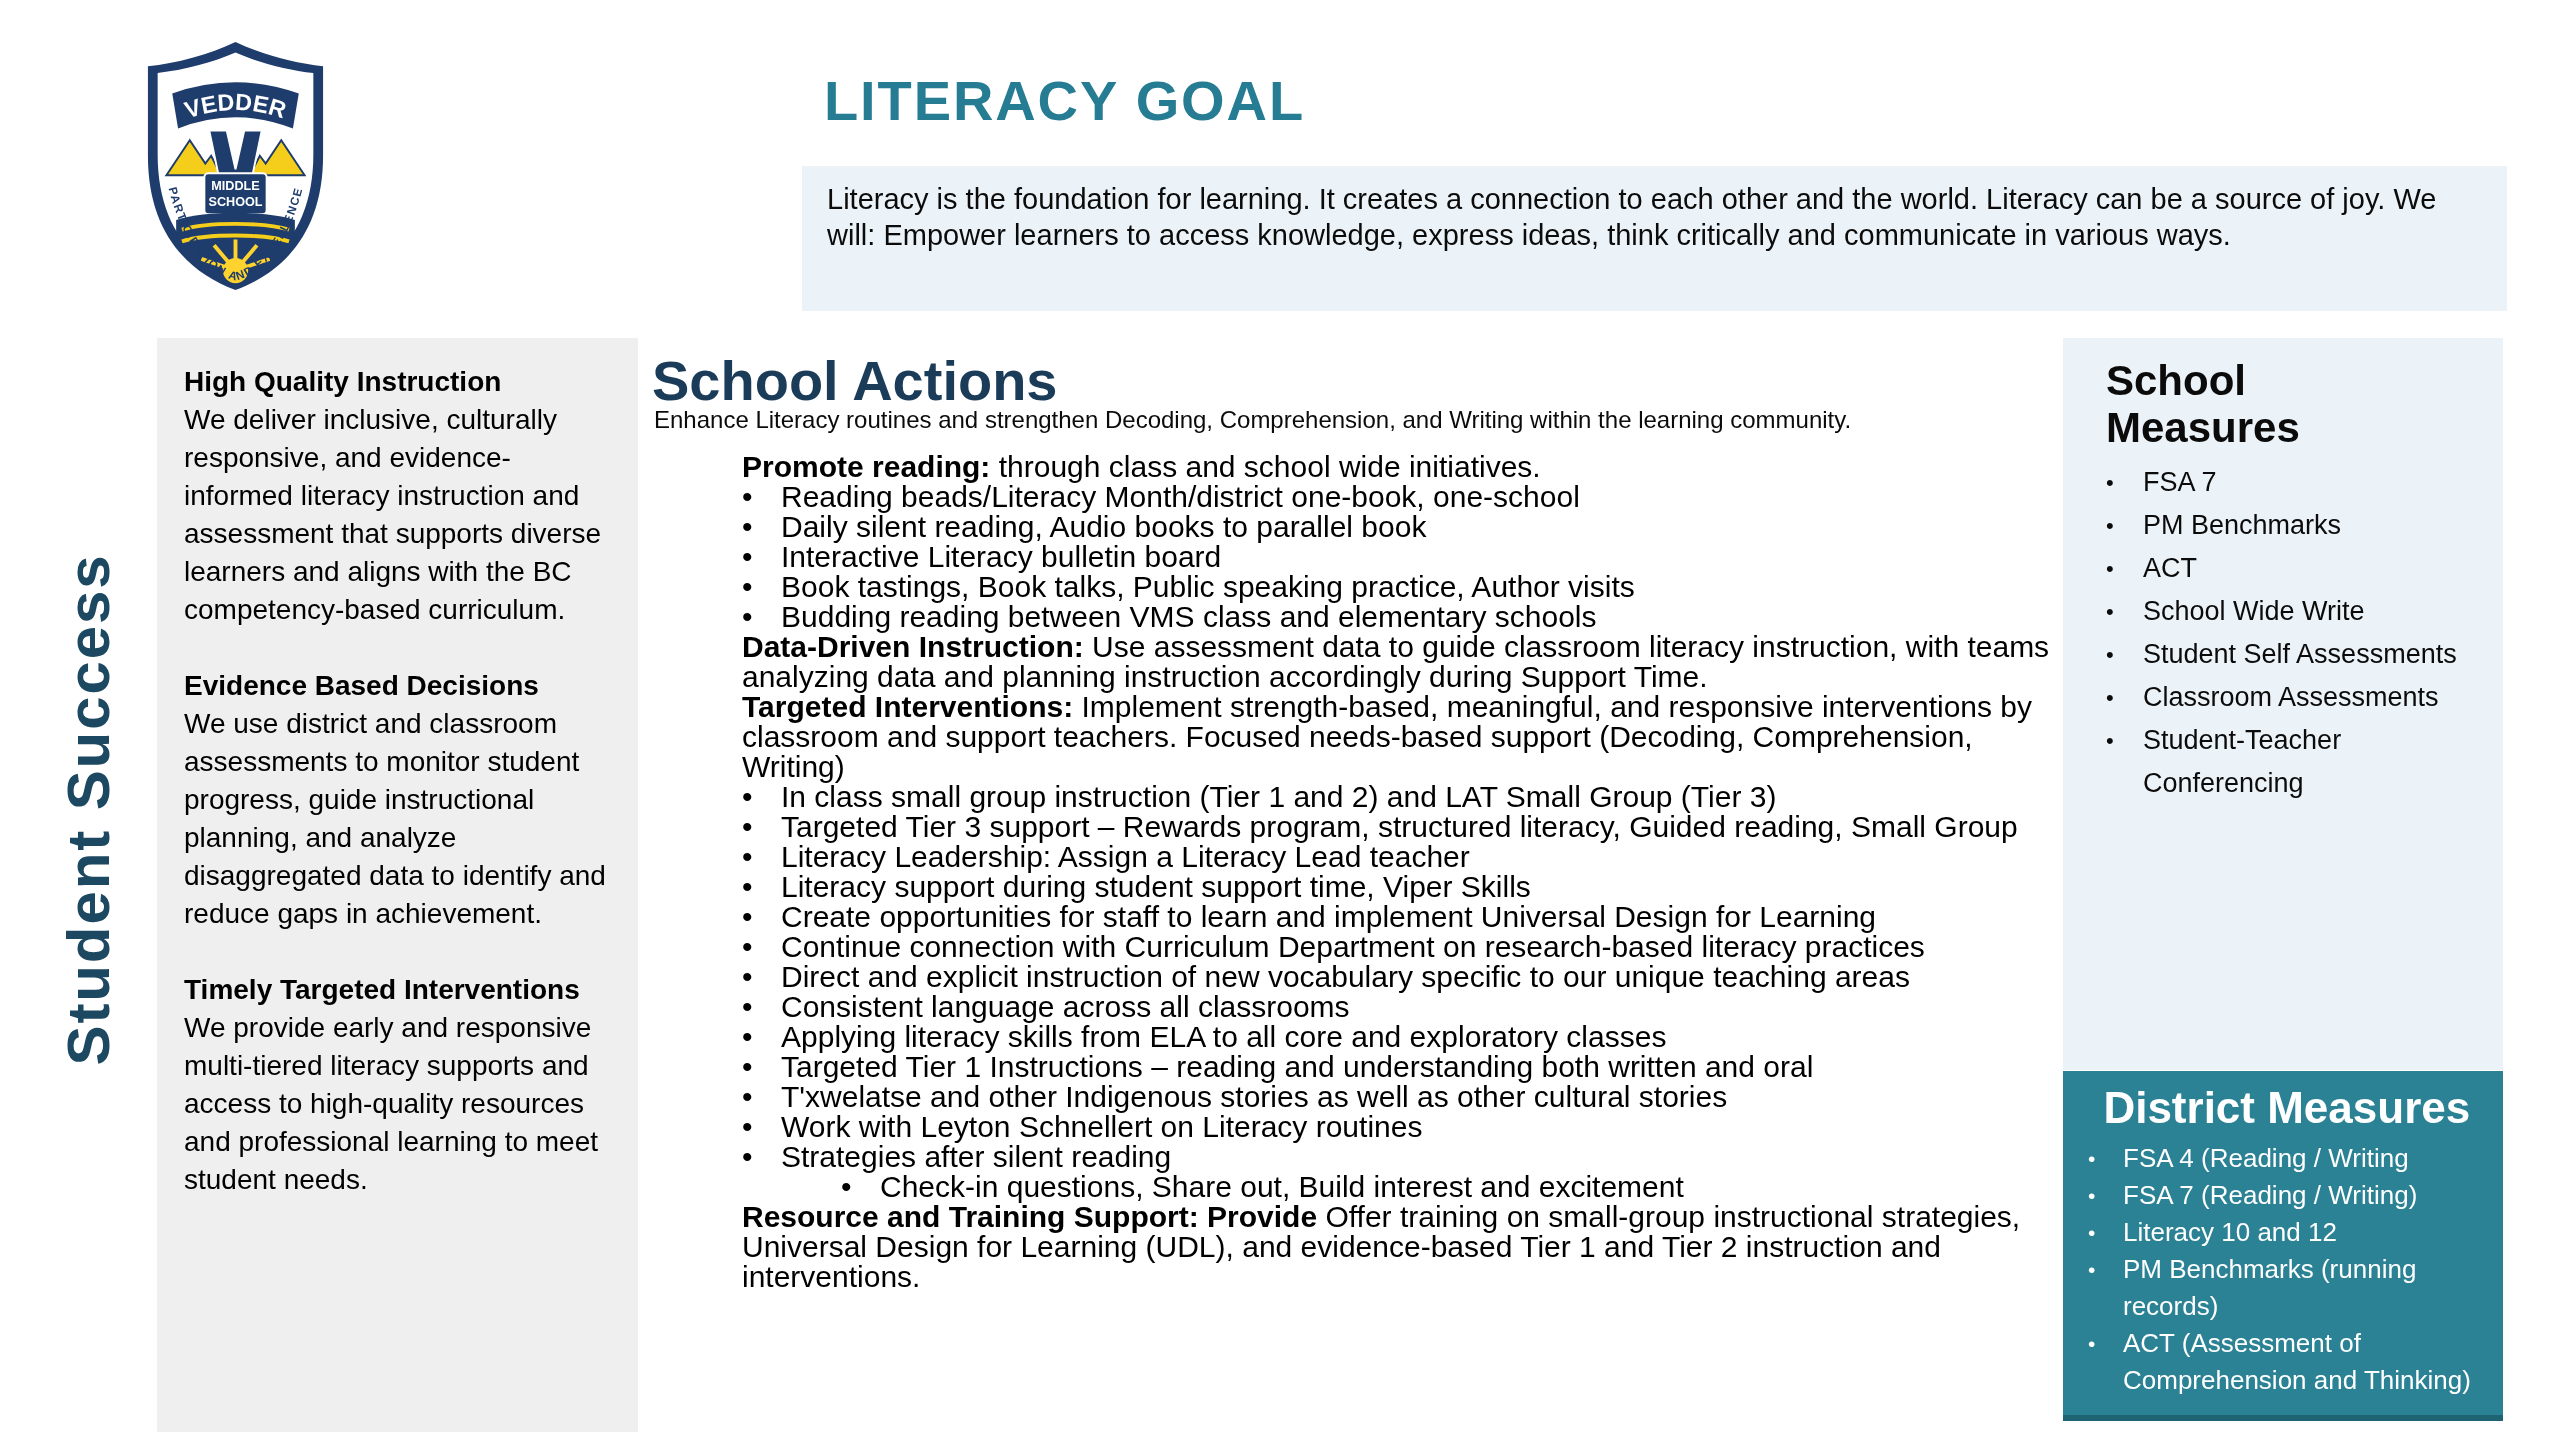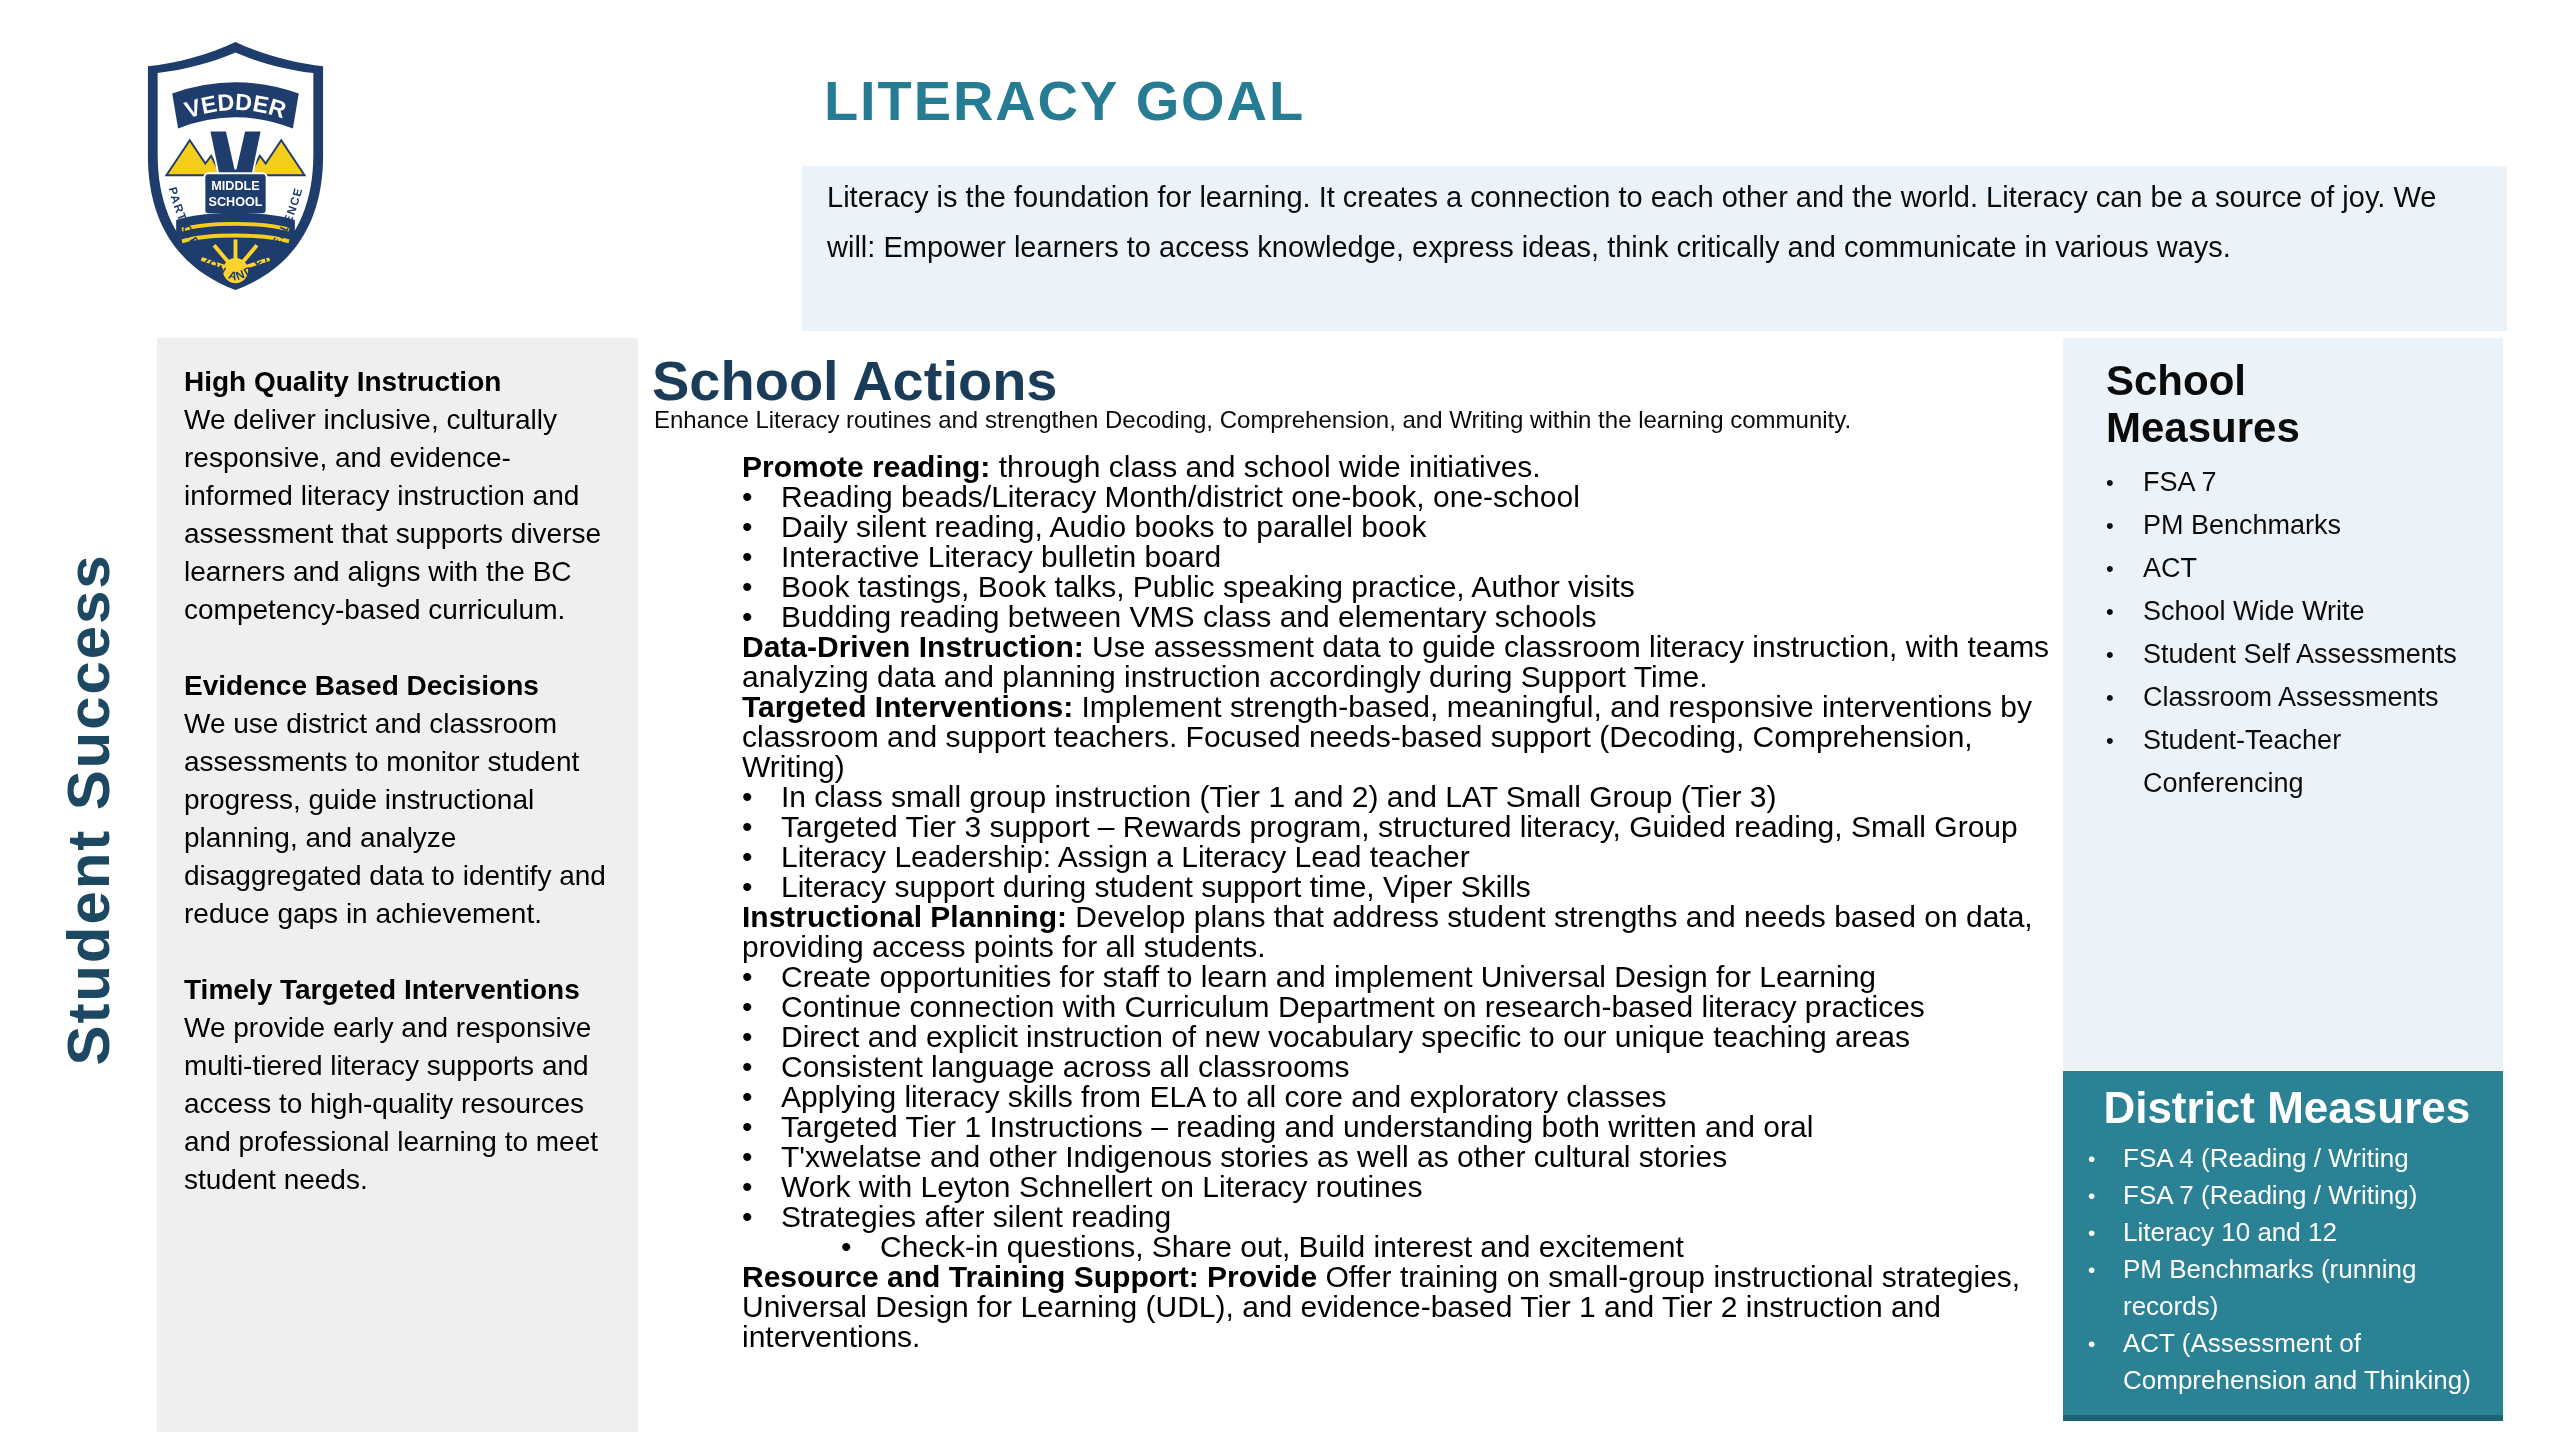--- a/index.html
+++ b/index.html
@@ -2,21 +2,21 @@
 <html><head>
 <meta charset="utf-8">
 <style>
   html,body{margin:0;padding:0;background:#fff;}
   body{width:2576px;height:1449px;font-family:"Liberation Sans",sans-serif;position:relative;overflow:hidden;color:#000;}
   .page{position:absolute;left:0;top:0;width:2576px;height:1449px;background:#fff;}
 
   
   .logo{position:absolute;left:133px;top:39px;width:205px;height:253px;}
   .page-title{position:absolute;left:824px;top:68px;font-size:56px;font-weight:bold;color:#257C93;letter-spacing:1.9px;}
-  .intro-box{position:absolute;left:802px;top:166px;width:1705px;height:165px;background:#ECF3F8;box-sizing:border-box;padding:6px 25px;font-size:29px;line-height:50px;color:#0b0b0b;}
+  .intro-box{position:absolute;left:802px;top:166px;width:1705px;height:145px;background:#ECF3F8;box-sizing:border-box;padding:15px 25px;font-size:29px;line-height:36px;color:#0b0b0b;}
 
   
   .vertical-label{position:absolute;left:54px;top:1140px;width:661px;height:70px;transform:rotate(-90deg);transform-origin:0 0;font-size:60px;font-weight:bold;color:#1C4861;text-align:center;letter-spacing:1.9px;white-space:nowrap;}
   .pillars{position:absolute;left:157px;top:338px;width:481px;height:1094px;background:#EFEFEF;box-sizing:border-box;padding:25px 25px 19.3px 27px;font-size:28px;line-height:38px;}
   .pillar{margin-bottom:38px;}
   .pillar-title{font-weight:bold;}
 
   
   .actions-heading{position:absolute;left:652px;top:348px;font-size:56px;font-weight:bold;color:#1B3C59;}
   .actions-sub{position:absolute;left:654px;top:406px;font-size:24px;color:#0b0b0b;width:1391px;}
@@ -136,21 +136,20 @@
         <span class="txt">Targeted Tier 3 support – Rewards program, structured literacy, Guided reading, Small Group</span>
       </div>
       <div class="row bullet">
         <span class="dot">•</span>
         <span class="txt">Literacy Leadership: Assign a Literacy Lead teacher</span>
       </div>
       <div class="row bullet">
         <span class="dot">•</span>
         <span class="txt">Literacy support during student support time, Viper Skills</span>
       </div>
-      <div class="row para"><span class="b">Instructional Planning:</span><span> Develop plans that address student strengths and needs based on data, providing access points for all students.</span></div>
       <div class="row bullet">
         <span class="dot">•</span>
         <span class="txt">Create opportunities for staff to learn and implement Universal Design for Learning</span>
       </div>
       <div class="row bullet">
         <span class="dot">•</span>
         <span class="txt">Continue connection with Curriculum Department on research-based literacy practices</span>
       </div>
       <div class="row bullet">
         <span class="dot">•</span>

